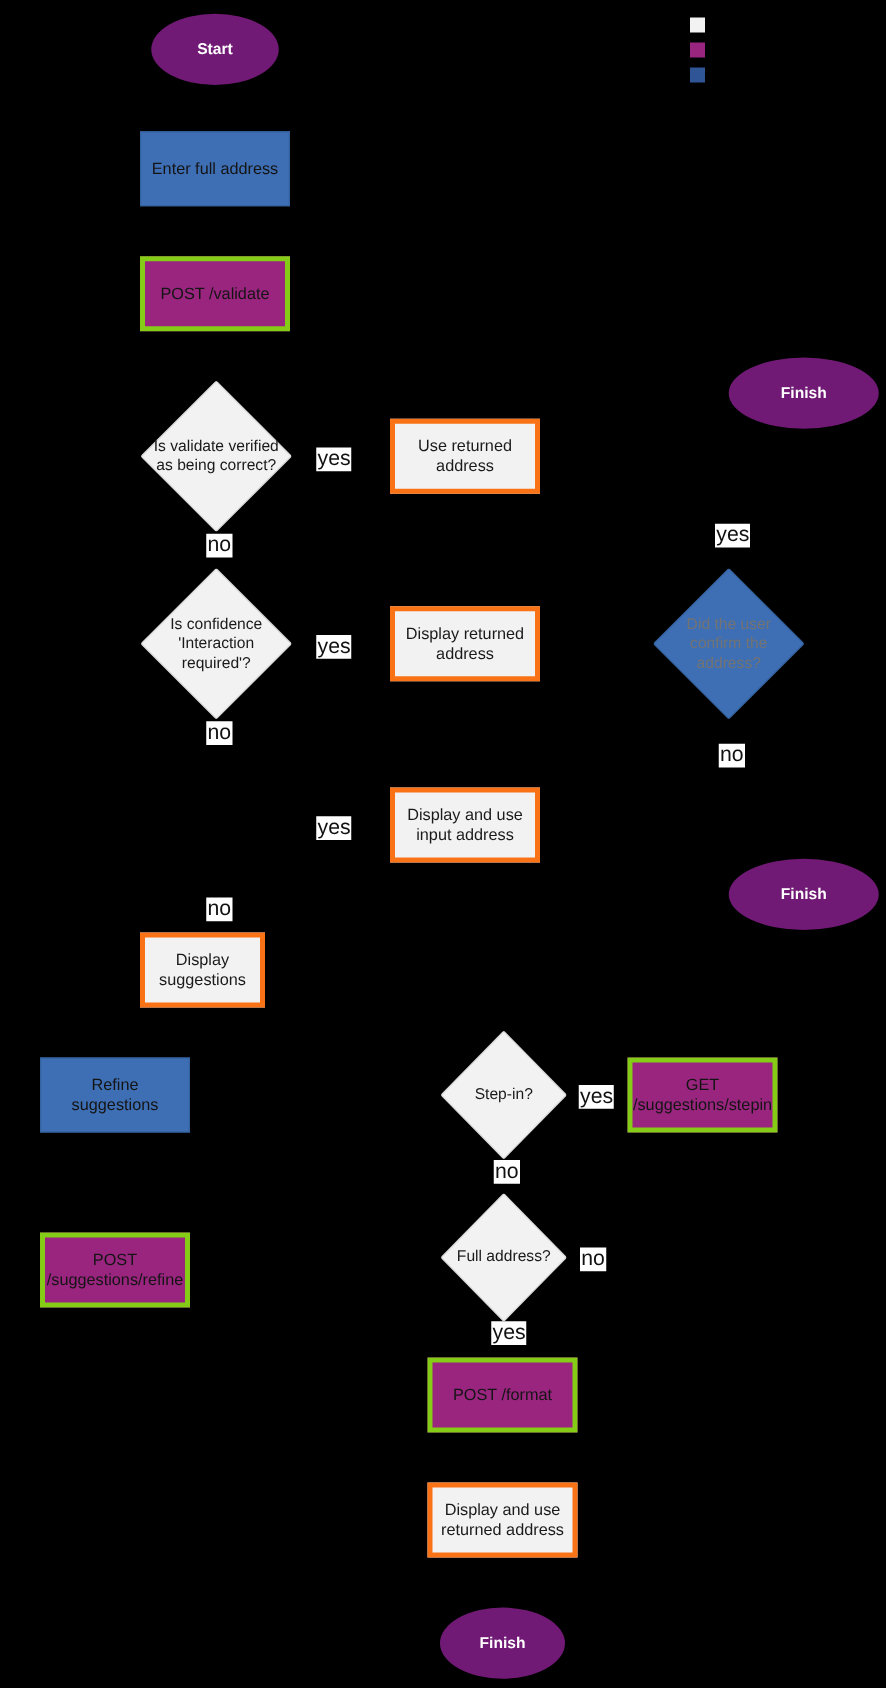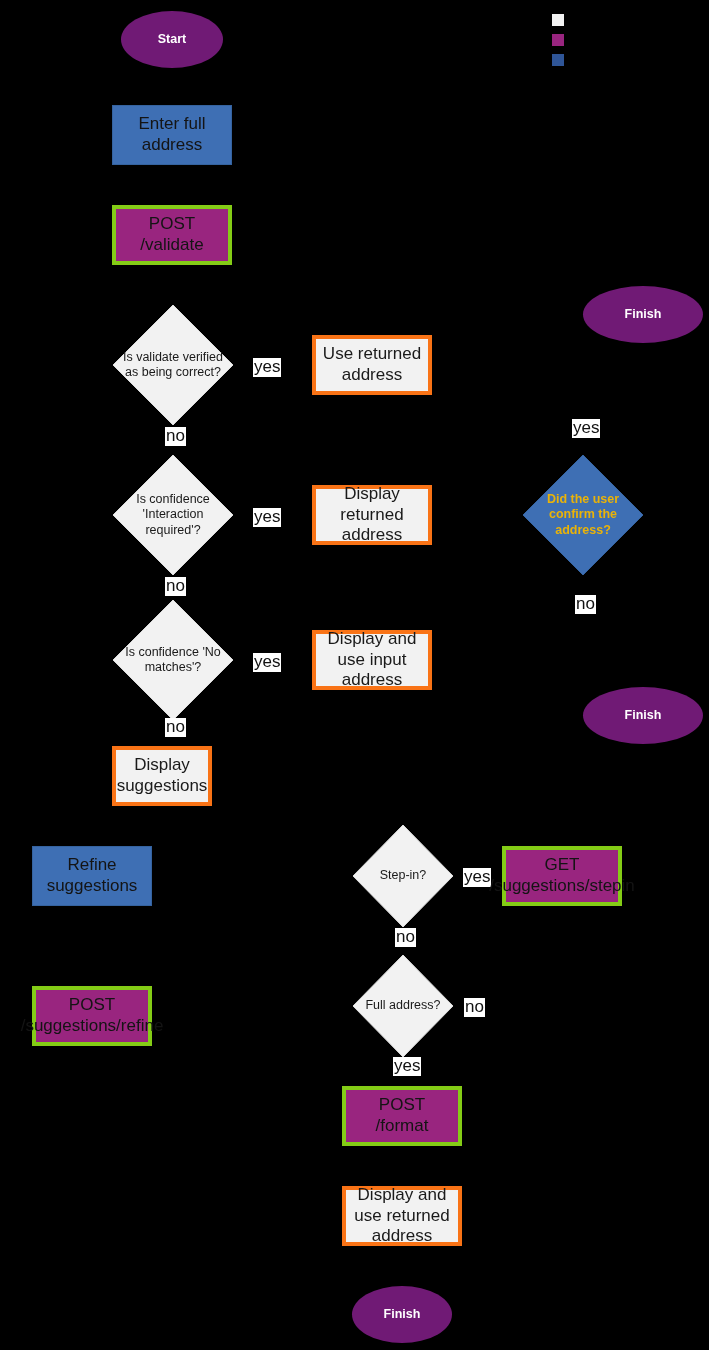--- a/index.html
+++ b/index.html
@@ -20,21 +20,21 @@
   .node {
     position: absolute;
     box-sizing: border-box;
     display: flex;
     align-items: center;
     justify-content: center;
     text-align: center;
     line-height: 1.22;
   }
   .box {
-    font-size: 17px;
+    font-size: 13px;
     color: #1a1a1a;
     padding: 2px 6px;
   }
   .box.light {
     background: #f2f2f2;
     border: 4px solid #f97316;
   }
   .box.blue {
     background: #3e6fb4;
     border: 1px solid #35639f;
@@ -65,22 +65,21 @@
     display: flex;
     align-items: center;
     justify-content: center;
     text-align: center;
     font-size: 12.5px;
     color: #1a1a1a;
     line-height: 1.22;
     pointer-events: none;
   }
   .diamond-label.onblue {
-    color: #eab308;
-    font-weight: bold;
+    color: #737373;
   }
   .edge-label {
     position: absolute;
     background: #ffffff;
     color: #111111;
     font-size: 17px;
     line-height: 1.1;
     padding: 0px 1px;
     white-space: nowrap;
   }
@@ -143,26 +142,20 @@
 
   <div class="edge-label" style="left:572px; top:419px;">yes</div>
   <div class="diamond-wrap" style="left:523px; top:455px; width:120px; height:120px;">
     <svg class="diamond-shape" viewBox="0 0 120 120" preserveAspectRatio="none">
       <polygon points="60,0 120,60 60,120 0,60" fill="#3e6fb4" stroke="#35639f" stroke-width="1"></polygon>
     </svg>
     <div class="diamond-label onblue" style="padding:0 12px;">Did the user confirm the address?</div>
   </div>
   <div class="edge-label" style="left:575px; top:595px;">no</div>
 
-  <div class="diamond-wrap" style="left:113px; top:600px; width:120px; height:120px;">
-    <svg class="diamond-shape" viewBox="0 0 120 120" preserveAspectRatio="none">
-      <polygon points="60,0 120,60 60,120 0,60" fill="#f2f2f2" stroke="#d9d9d9" stroke-width="1"></polygon>
-    </svg>
-    <div class="diamond-label" style="padding:0 10px;">Is confidence 'No matches'?</div>
-  </div>
   <div class="edge-label" style="left:253px; top:653px;">yes</div>
   <div class="edge-label" style="left:165px; top:718px;">no</div>
 
   <div class="node box light" style="left:312px; top:630px; width:120px; height:60px;">
     <span>Display and use input address</span>
   </div>
 
   <div class="node ellipse" style="left:583px; top:687px; width:120px; height:57px;">
     <span>Finish</span>
   </div>

